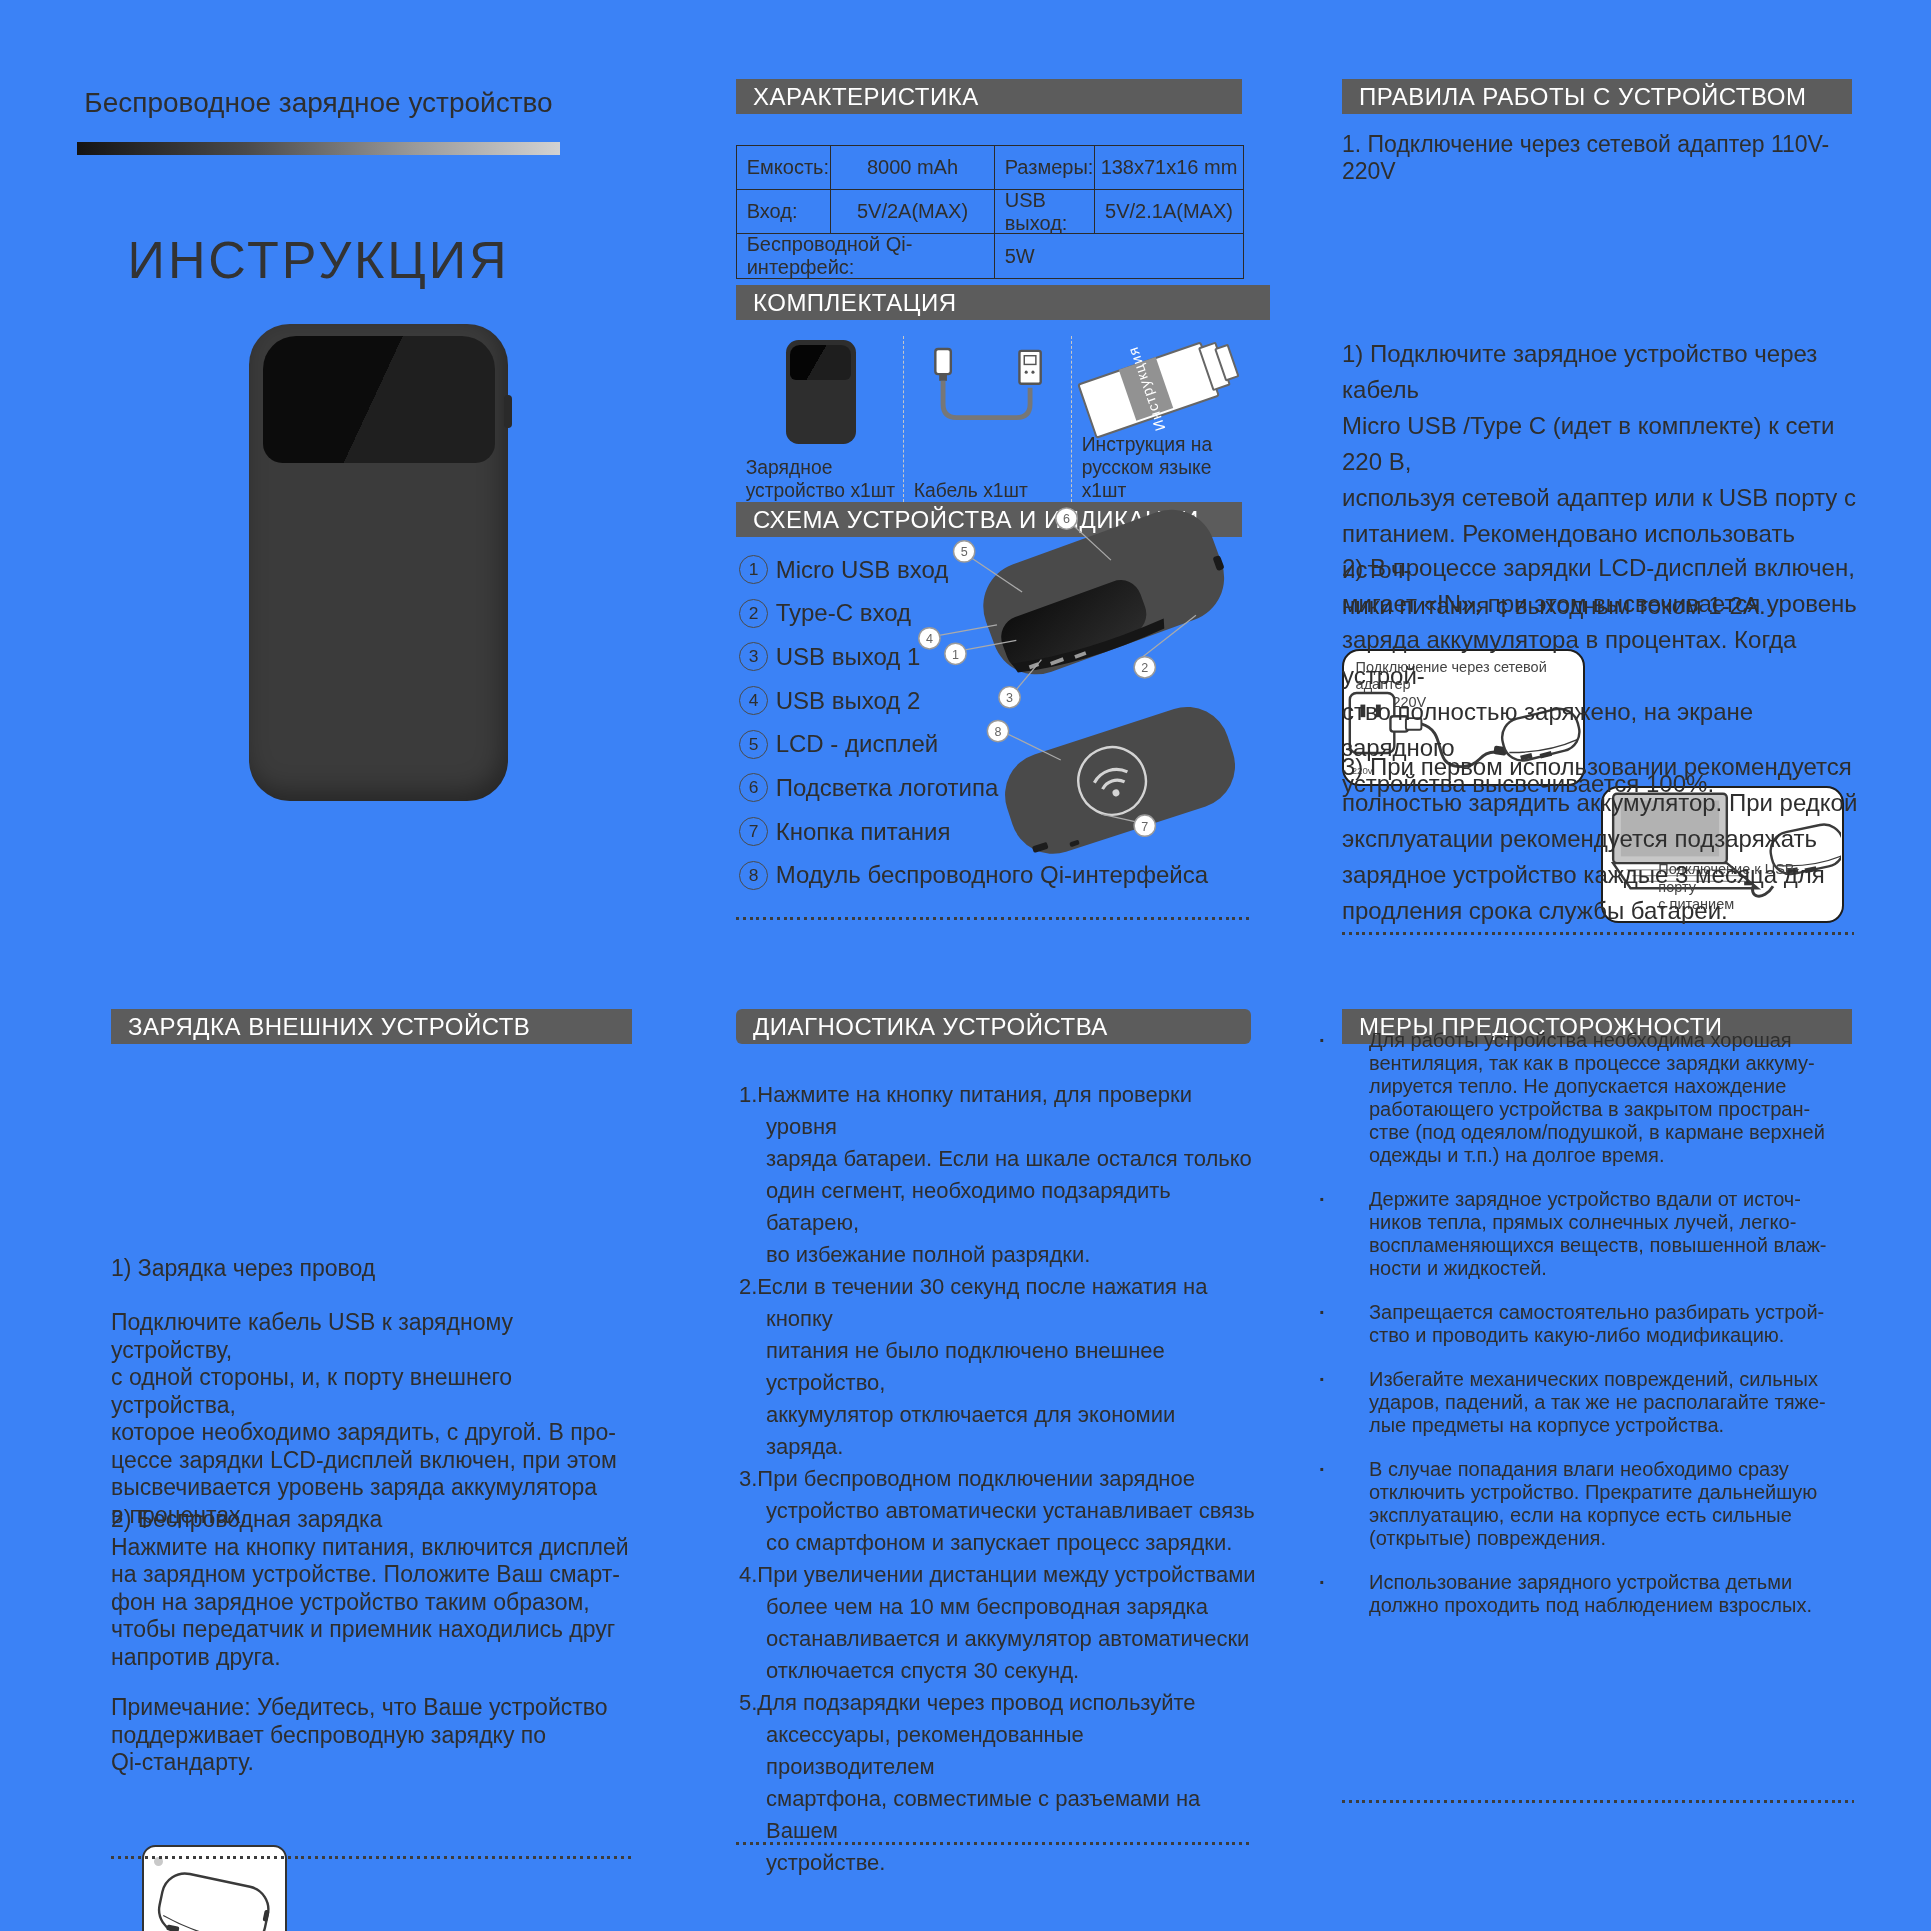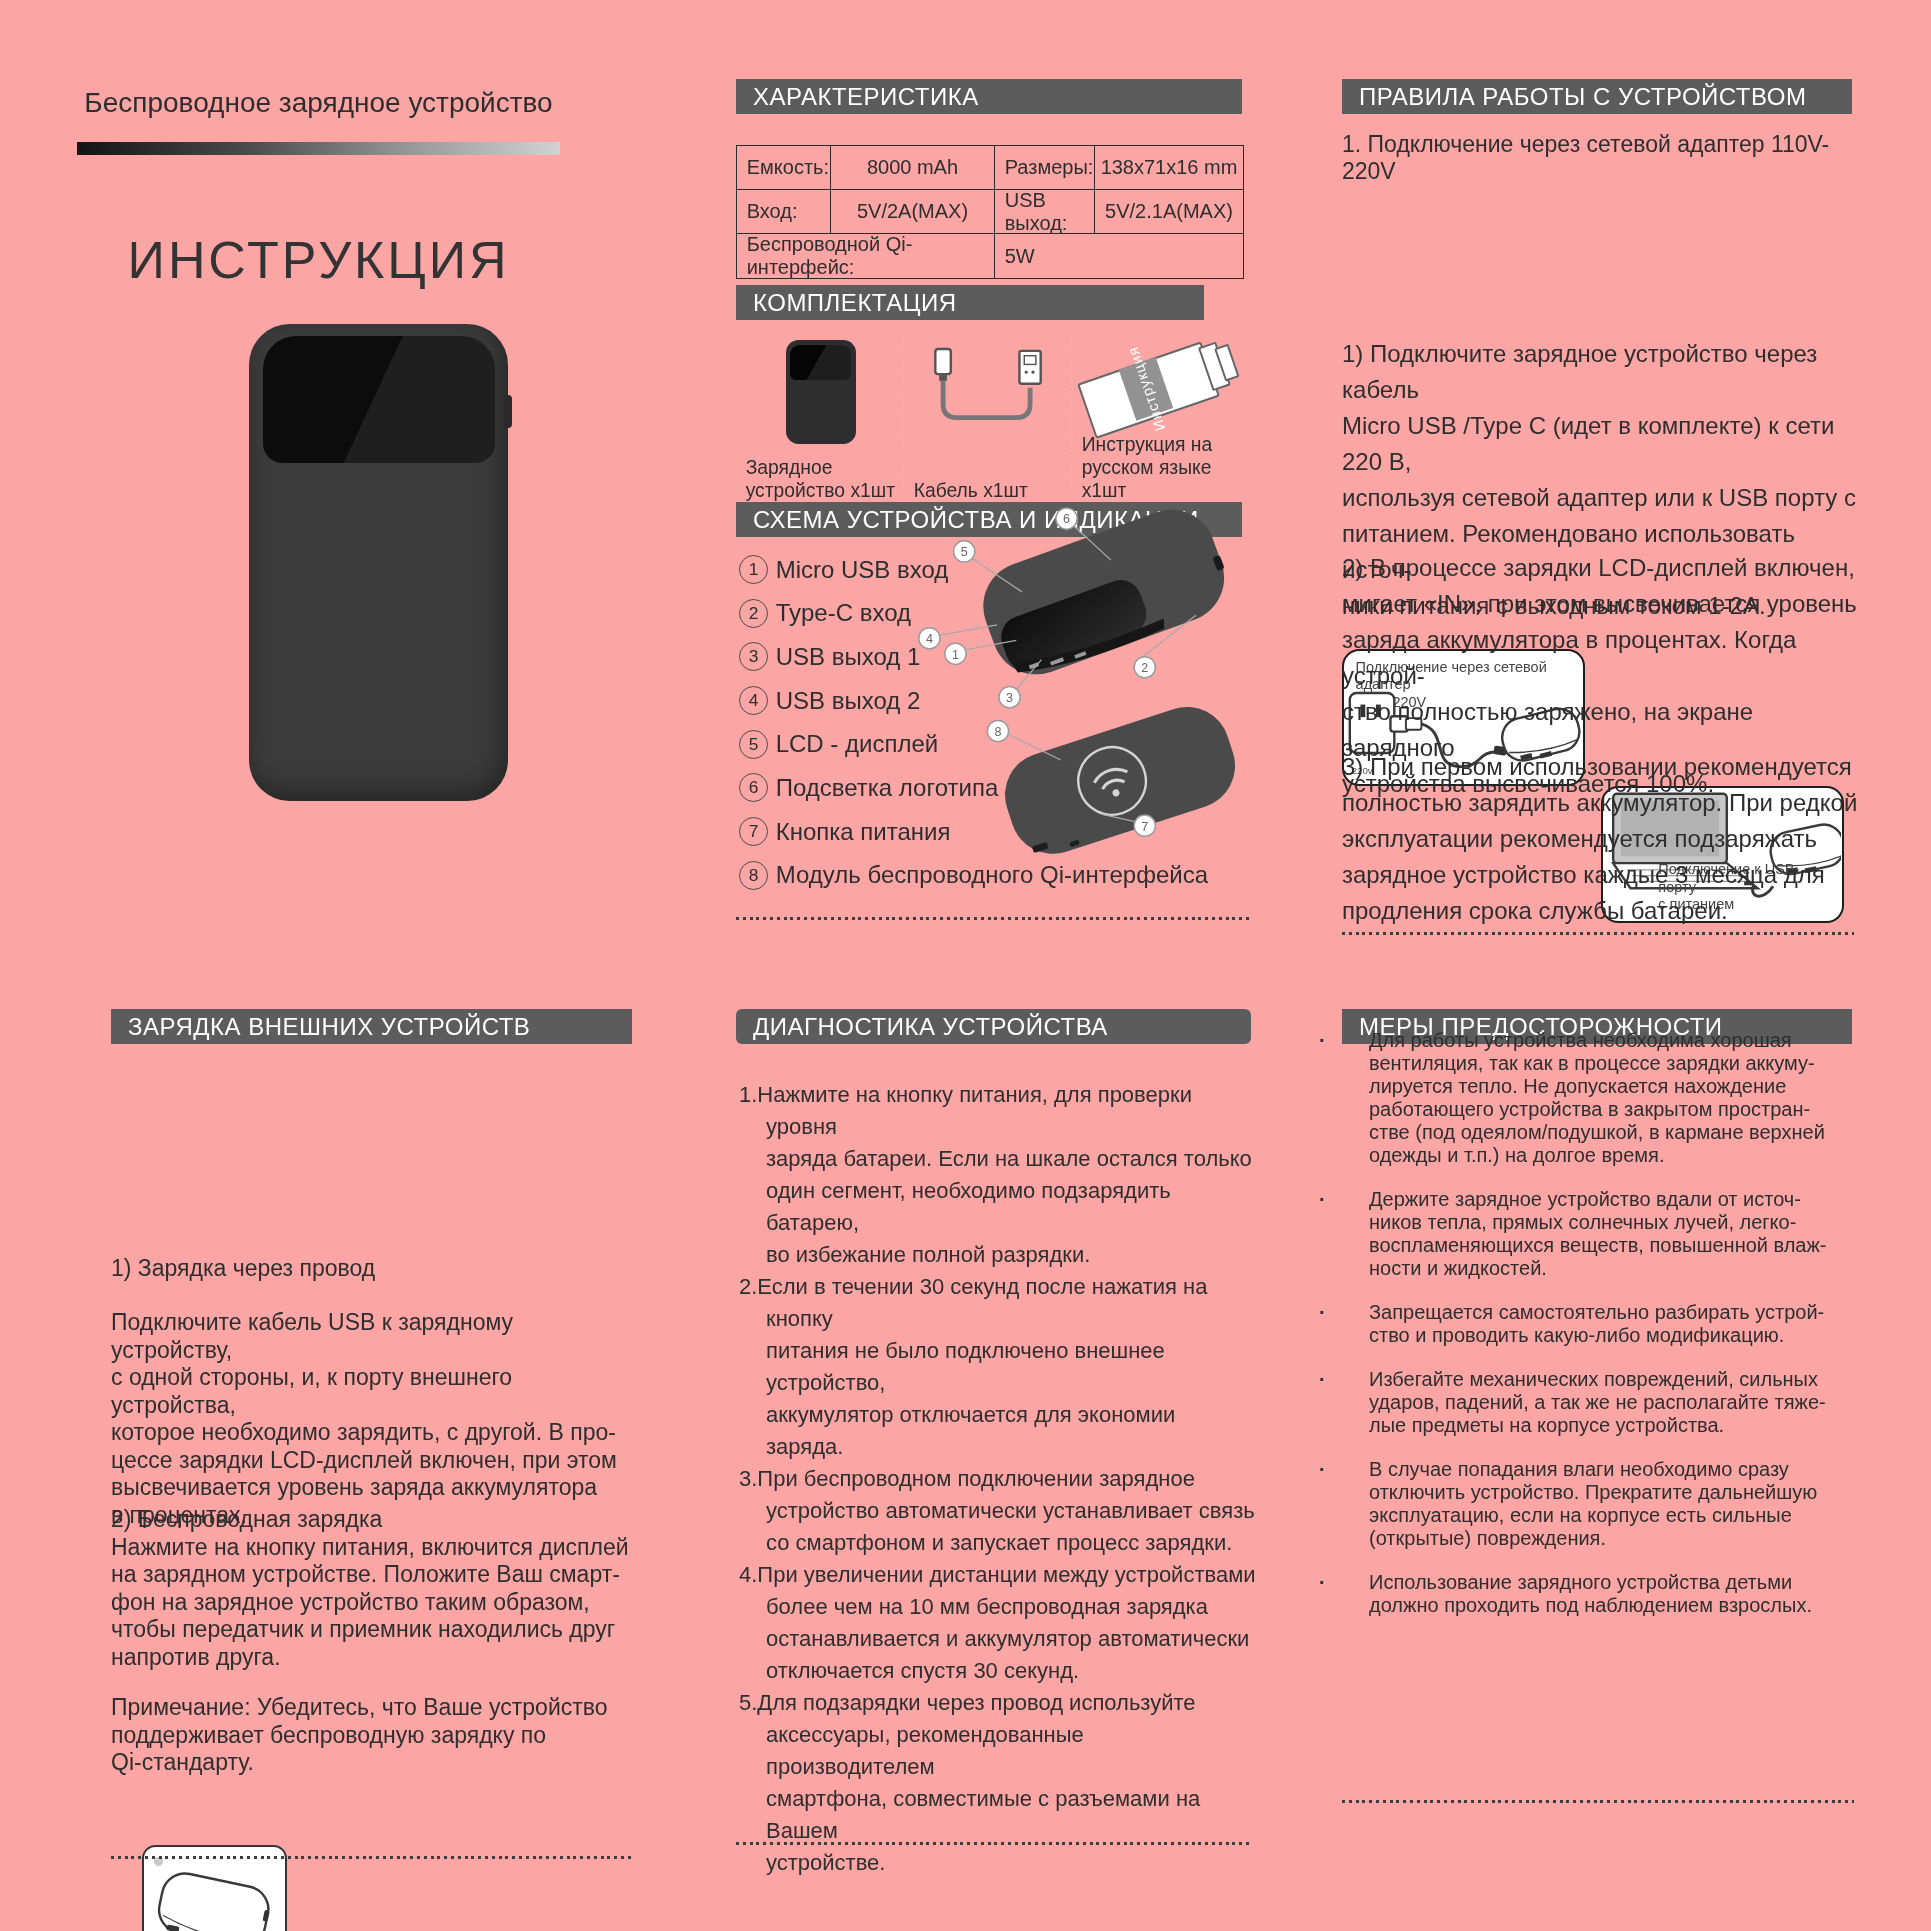--- a/index.html
+++ b/index.html
@@ -1,16 +1,16 @@
 <!DOCTYPE html>
 <html><head>
 <meta charset="utf-8">
 <style>
   html,body{margin:0;padding:0;background:#e8e8e8;}
-  #page{position:relative;width:1931px;height:1931px;background:#fca5a5;
+  #page{position:relative;width:1931px;height:1931px;background:#3b82f6;
         font-family:"Liberation Sans","DejaVu Sans",sans-serif;color:#2e2e2e;overflow:hidden;}
   .abs{position:absolute;}
   .hdr{background:#5c5c5c;color:#ffffff;font-size:24px;line-height:35px;height:35px;
        padding-left:17px;letter-spacing:0.5px;box-sizing:border-box;}
   .pre{white-space:pre-line;}
   .rules-text{font-size:24px;line-height:36px;}
   .charge-text{font-size:23px;line-height:27.5px;}
   .dotted{height:2.9px;background-image:repeating-linear-gradient(to right,#3c3c3c 0 2.9px,transparent 2.9px 6.8px);}
   .gradbar{height:12.6px;background:linear-gradient(to right,#141414 0%,#4a4a4a 35%,#9a9a9a 70%,#d2d2d2 100%);}
   
@@ -82,21 +82,21 @@
     <div class="spec-cell">Размеры:</div>
     <div class="spec-cell center lastcol">138x71x16 mm</div>
     <div class="spec-cell">Вход:</div>
     <div class="spec-cell center">5V/2A(MAX)</div>
     <div class="spec-cell">USB выход:</div>
     <div class="spec-cell center lastcol">5V/2.1A(MAX)</div>
     <div class="spec-cell span2a lastrow">Беспроводной Qi-интерфейс:</div>
     <div class="spec-cell span2b lastcol lastrow">5W</div>
   </div>
 
-  <div class="abs hdr" style="left:736px;top:285px;width:468px;">КОМПЛЕКТАЦИЯ</div>
+  <div class="abs hdr" style="left:736px;top:285px;width:534px;">КОМПЛЕКТАЦИЯ</div>
 
   <div class="abs pkg-row" style="left:736px;top:336px;width:506px;">
     <div class="pkg-cell">
       <div class="pkg-art">
         <div class="pkg-bank">
             <div class="pkg-bank-screen"></div>
           </div>
       </div>
       <div class="pkg-label">Зарядное устройство x1шт</div>
     </div>

